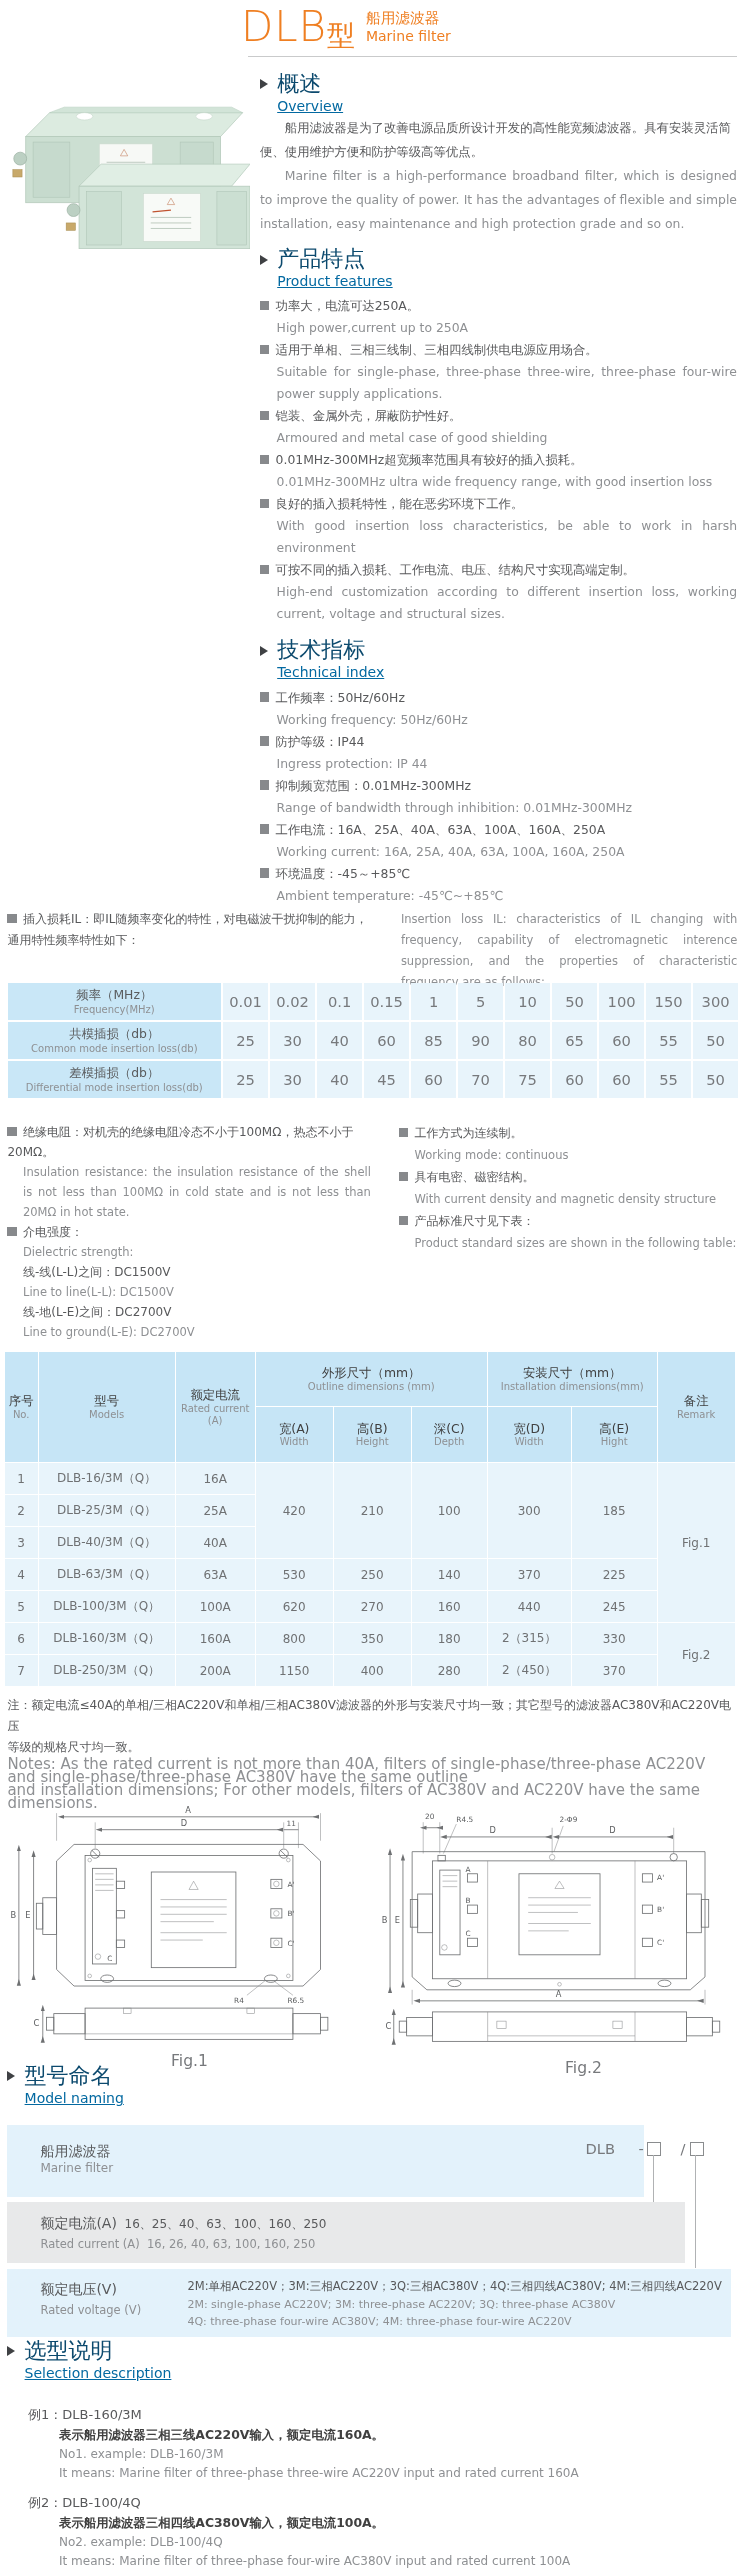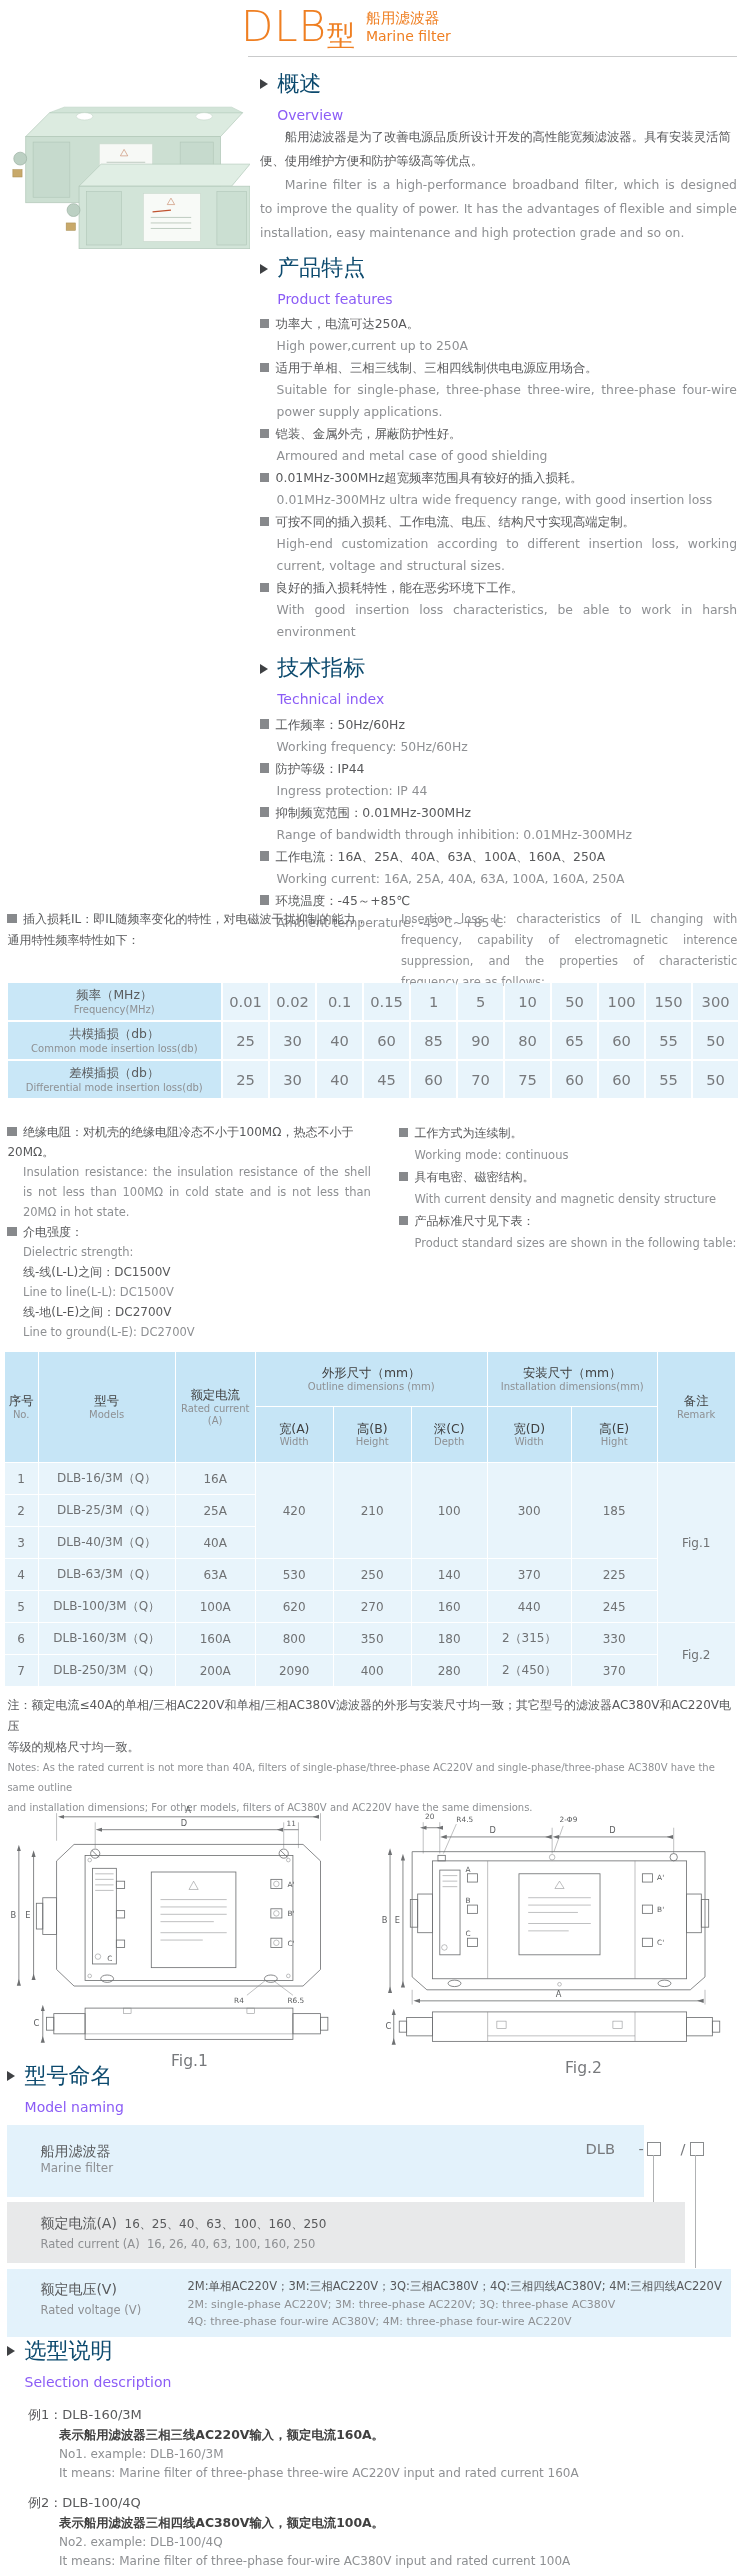--- a/index.html
+++ b/index.html
@@ -11,21 +11,21 @@
   .t-suffix{font-size:28px;color:#ef7f22;}
   .t-side{margin-top:3.7px;}
   .t-cn{font-size:14.7px;color:#ef7f22;line-height:18.4px;}
   .t-en{font-size:14px;color:#ef7f22;line-height:16.6px;}
   .hr1{position:absolute;left:248px;top:56px;width:489px;height:0.9px;background:#c9cacb;}
   
   .sec-head{display:flex;gap:9.2px;}
   .tri{width:0;height:0;border-left:8.3px solid #3f4144;border-top:5.5px solid transparent;
        border-bottom:5.5px solid transparent;margin-top:7.4px;flex:none;}
   .sec-cn{font-size:22px;color:#0c4a6e;line-height:24px;}
-  .sec-en{font-size:14px;color:#8b5cf6;margin-top:12px;line-height:15.6px;}
+  .sec-en{font-size:14px;color:#0369a1;margin-top:3px;line-height:15.6px;text-decoration:underline;}
   
   .col-right{position:absolute;left:260px;top:72px;width:477px;}
   .cnp{color:#58595b;font-size:12.4px;line-height:24px;text-indent:2em;margin:1.8px 0 0 0;}
   .enp{color:#8e9093;font-size:12.4px;line-height:24px;text-indent:2em;text-align:justify;margin:0;}
   .blk{margin-top:11px;}
   .feat{margin:0;}
   .feat-cn{color:#58595b;font-size:12.4px;line-height:22px;}
   .feat-en{color:#8e9093;font-size:12.4px;line-height:22px;padding-left:16.6px;text-align:justify;}
   .sq{display:inline-block;width:9.2px;height:9.2px;background:#87898c;margin-right:6.4px;}
   
@@ -51,21 +51,21 @@
   .models-table{position:absolute;left:3.7px;top:1351px;border-collapse:separate;border-spacing:1.8px;}
   .models-table th{background:#c6e5f6;font-weight:normal;padding:1.8px;}
   .models-table td{background:#e8f4fb;text-align:center;font-size:12px;color:#6f7173;height:29px;}
   .mth-cn{font-size:12.4px;color:#404040;line-height:15.6px;}
   .mth-en{font-size:10px;color:#8e9093;line-height:12px;}
   .h1 th{height:50px;}
   .h2 th{height:52px;}
   
   .notes{position:absolute;left:7.4px;top:1695px;width:730px;}
   .note-cn{font-size:12px;line-height:21px;color:#58595b;}
-  .note-en{font-size:10px;line-height:20px;color:#8e9093;}
+  .note-en{font-size:15px;line-height:13px;color:#8e9093;}
   
   .draw{position:absolute;top:1800px;}
   .draw svg{display:block;}
   .fig-cap{position:absolute;font-size:15.6px;color:#77797c;}
   .cad{stroke:#6e7072;fill:none;stroke-width:0.9;}
   .cadthin{stroke:#8a8c8e;fill:none;stroke-width:0.6;}
   .cadtxt{font-size:9px;fill:#5a5c5e;}
   .cadtxt2{font-size:8px;fill:#5a5c5e;}
   
   .naming-head{position:absolute;left:7.4px;top:2064px;}
@@ -180,26 +180,26 @@
       </div>
       <div class="feat">
         <div class="feat-cn"><span class="sq"></span><span>铠装、金属外壳，屏蔽防护性好。</span></div>
         <div class="feat-en">Armoured and metal case of good shielding</div>
       </div>
       <div class="feat">
         <div class="feat-cn"><span class="sq"></span><span>0.01MHz-300MHz超宽频率范围具有较好的插入损耗。</span></div>
         <div class="feat-en">0.01MHz-300MHz ultra wide frequency range, with good insertion loss</div>
       </div>
       <div class="feat">
+        <div class="feat-cn"><span class="sq"></span><span>良好的插入损耗特性，能在恶劣环境下工作。</span></div>
+        <div class="feat-en">With good insertion loss characteristics, be able to work in harsh environment</div>
+      </div>
+      <div class="feat">
         <div class="feat-cn"><span class="sq"></span><span>可按不同的插入损耗、工作电流、电压、结构尺寸实现高端定制。</span></div>
         <div class="feat-en">High-end customization according to different insertion loss, working current, voltage and structural sizes.</div>
-      </div>
-      <div class="feat">
-        <div class="feat-cn"><span class="sq"></span><span>良好的插入损耗特性，能在恶劣环境下工作。</span></div>
-        <div class="feat-en">With good insertion loss characteristics, be able to work in harsh environment</div>
       </div>
     </div>
 
     <div class="sec-head" style="margin-top:13px;">
       <span class="tri"></span>
       <div>
         <div class="sec-cn">技术指标</div>
         <div class="sec-en">Technical index</div>
       </div>
     </div>
@@ -420,21 +420,21 @@
       <td>350</td>
       <td>180</td>
       <td>2（315）</td>
       <td>330</td>
       <td rowspan="2">Fig.2</td>
     </tr>
     <tr>
       <td>7</td>
       <td>DLB-250/3M（Q）</td>
       <td>200A</td>
-      <td>2090</td>
+      <td>1150</td>
       <td>400</td>
       <td>280</td>
       <td>2（450）</td>
       <td>370</td>
     </tr>
   </tbody>
     </table>
 
   <div class="notes">
     <div class="note-cn">注：额定电流≤40A的单相/三相AC220V和单相/三相AC380V滤波器的外形与安装尺寸均一致；其它型号的滤波器AC380V和AC220V电压</div>

